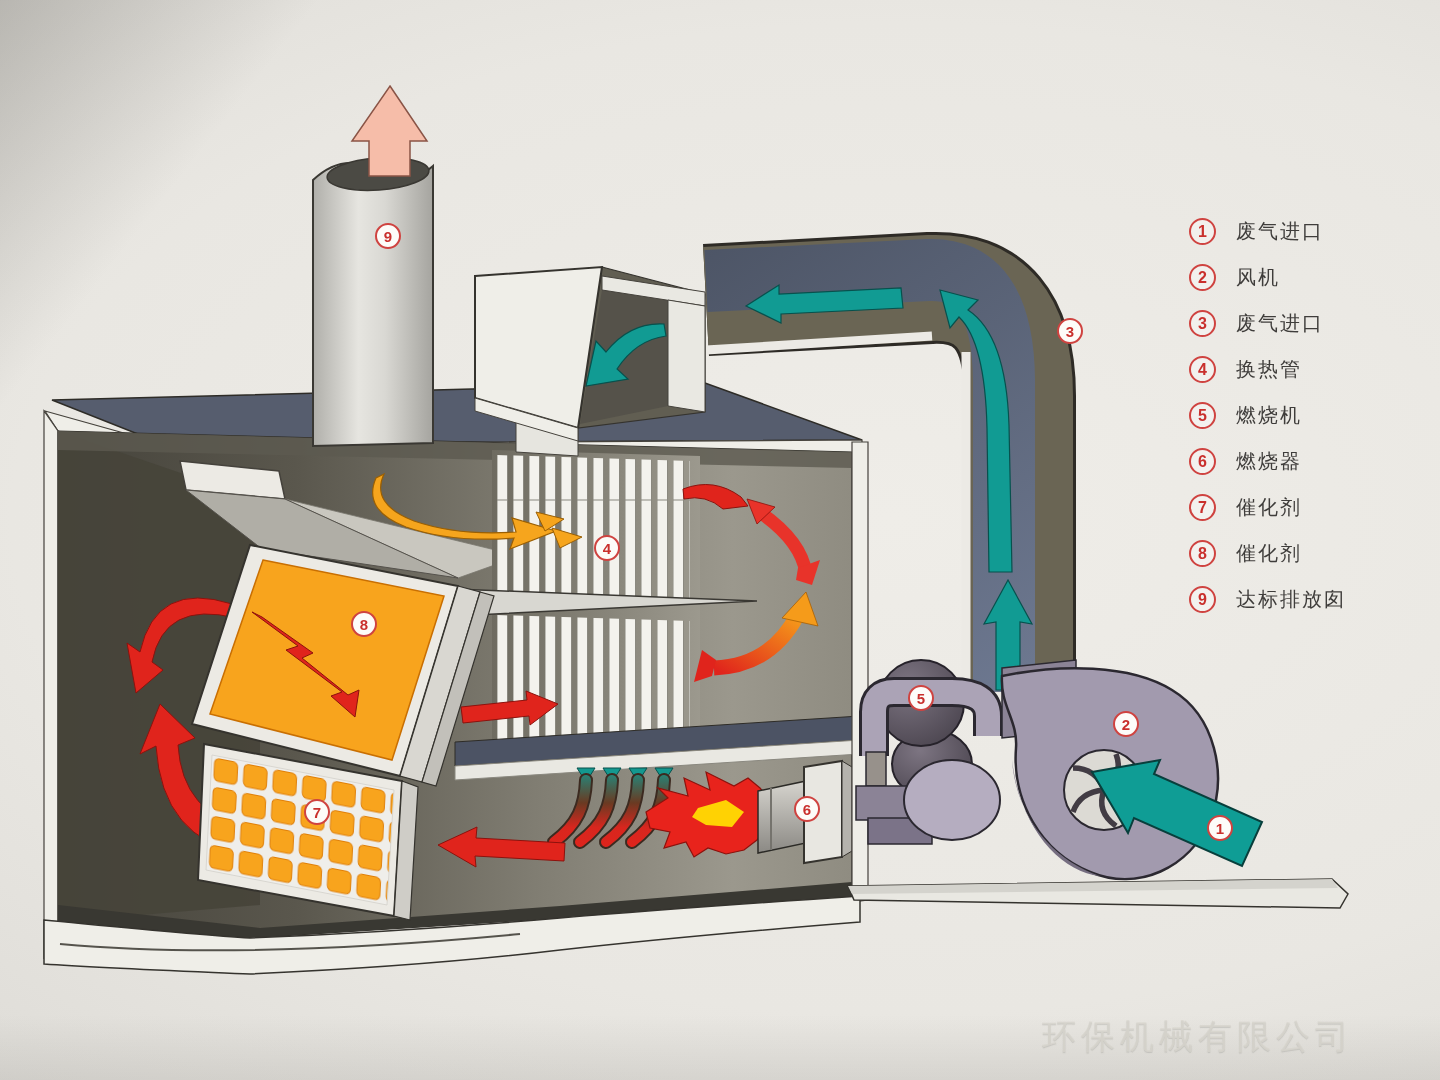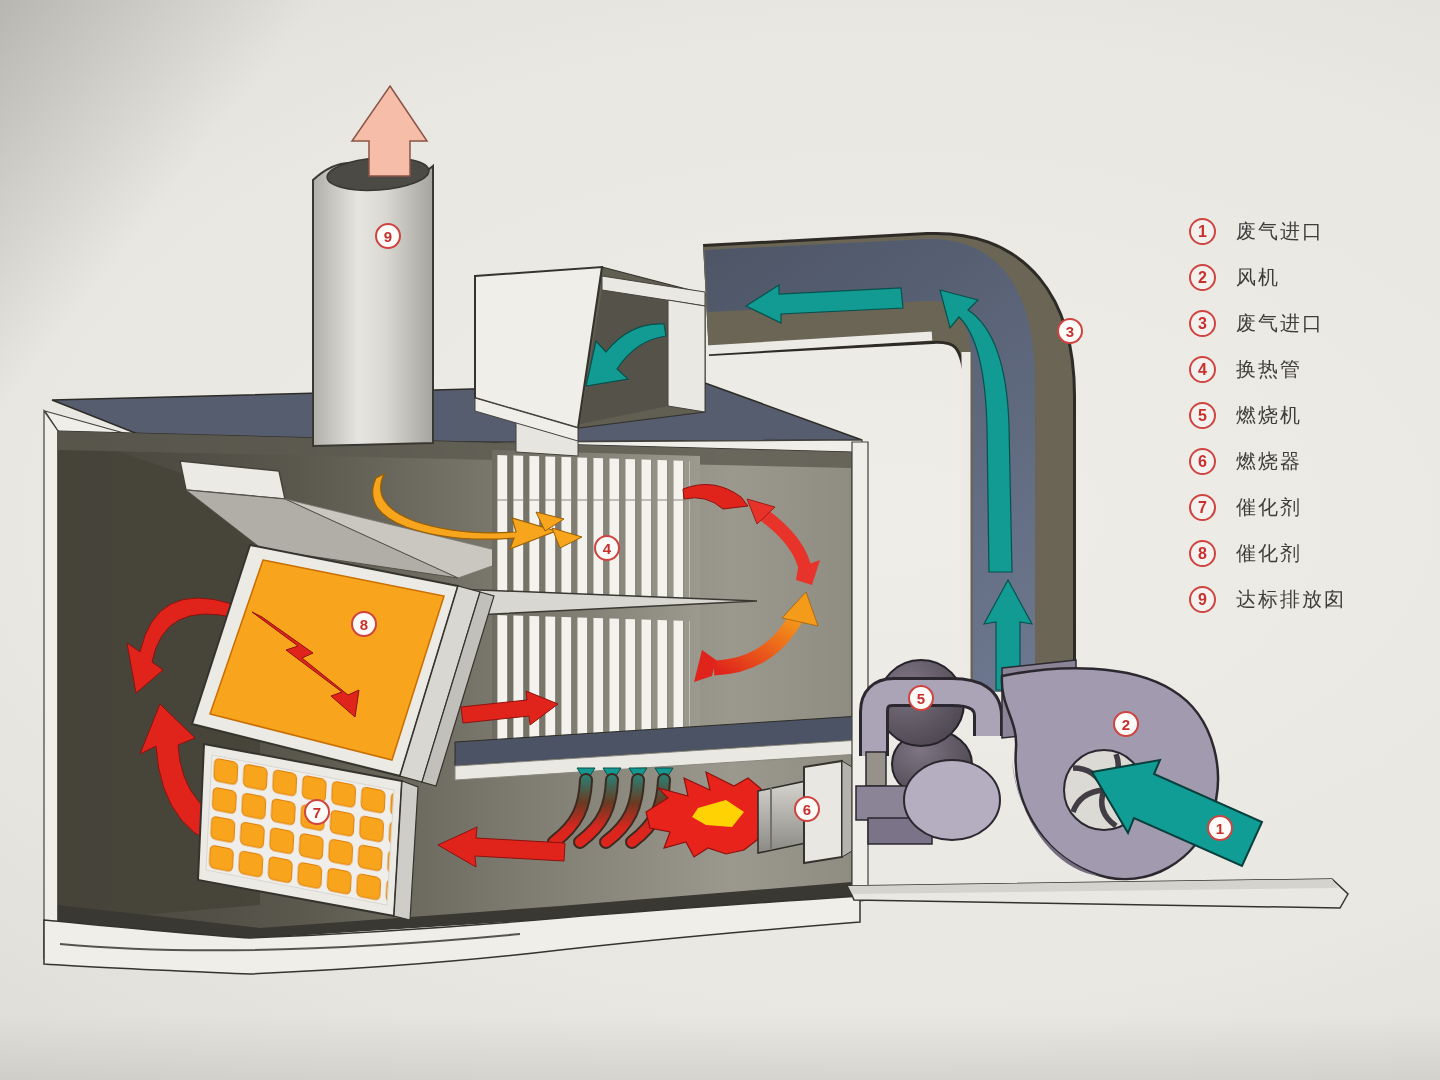--- a/index.html
+++ b/index.html
@@ -314,14 +314,15 @@
   <div class="legend-row">
     <span class="legend-num">8</span>
     <span class="legend-label">催化剂</span>
   </div>
   <div class="legend-row">
     <span class="legend-num">9</span>
     <span class="legend-label">达标排放囱</span>
   </div>
 </div>
 
+<div id="watermark">环保机械有限公司</div>
 
 </div>
 
 </body></html>

